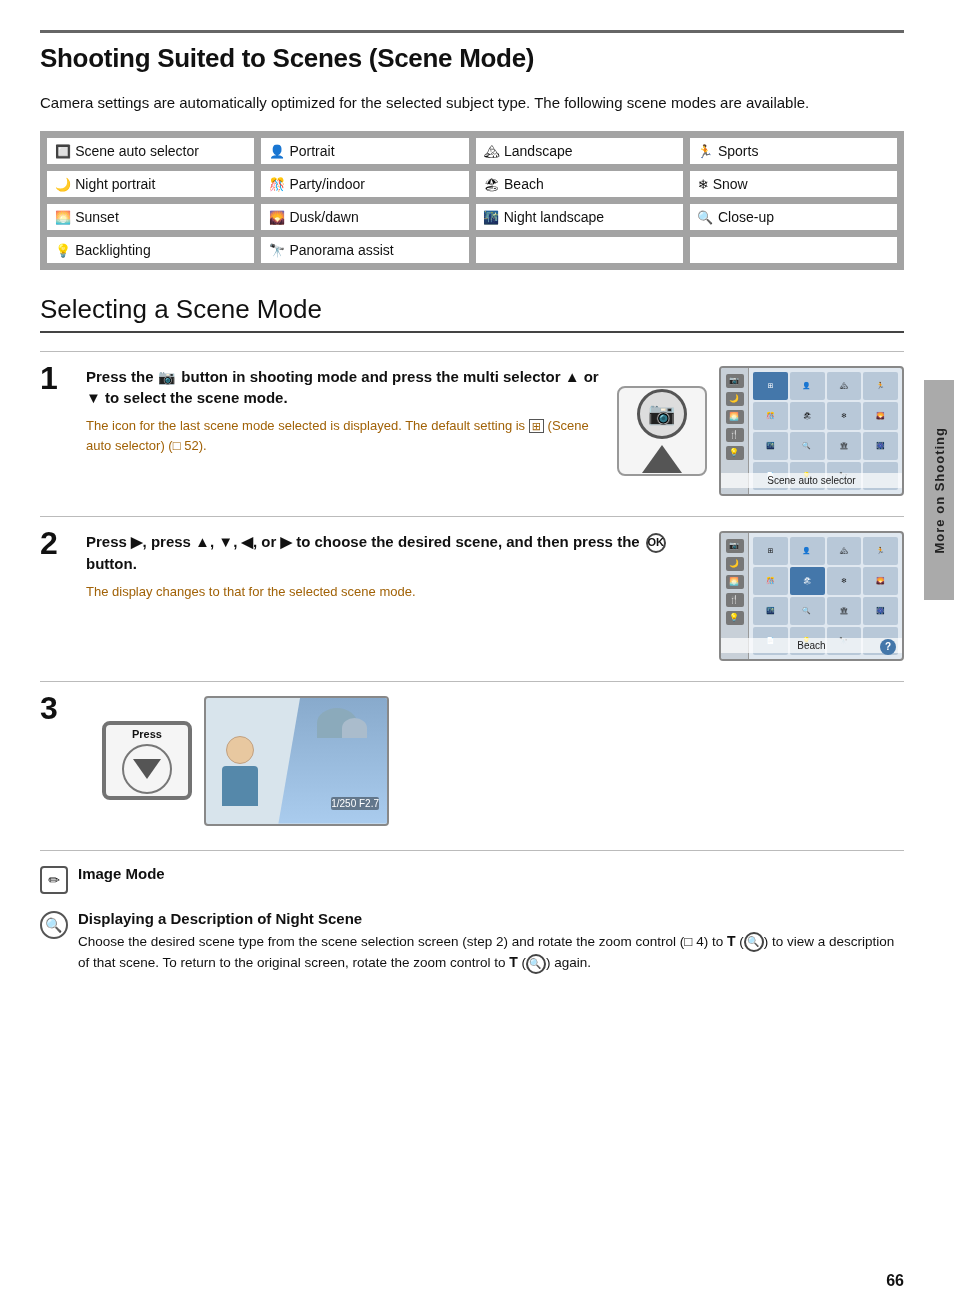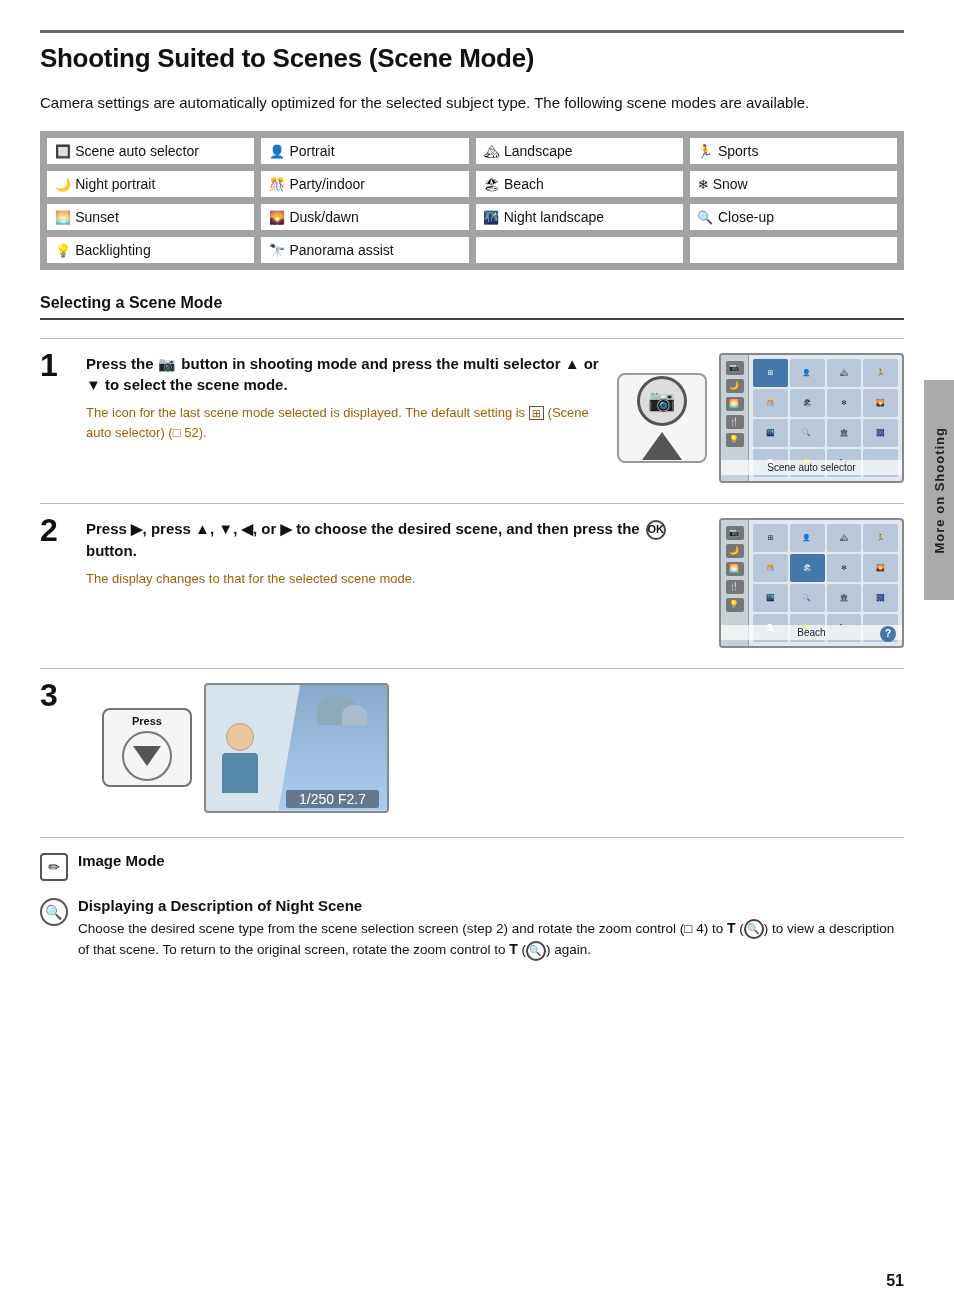--- a/index.html
+++ b/index.html
@@ -44,22 +44,22 @@
       vertical-align: middle;
       width: 25%;
     }
     .scene-table td span.icon {
       display: inline-block;
       margin-right: 4px;
       font-size: 13px;
     }
     
     h2 {
-      font-size: 16px;
-      font-weight: 700;
+      font-size: 26px;
+      font-weight: 400;
       border-bottom: 2px solid #444;
       padding-bottom: 6px;
       margin-bottom: 18px;
     }
     
     .steps-section { margin-bottom: 10px; }
     .step {
       display: flex;
       align-items: flex-start;
       margin-bottom: 20px;
@@ -173,21 +173,21 @@
     
     .step3-images {
       display: flex;
       gap: 12px;
       align-items: center;
       margin-left: 16px;
     }
     .hand-illustration {
       width: 90px;
       height: 79px;
-      border: 2px solid #737373;
+      border: 4px solid #737373;
       border-radius: 8px;
       background: #f5f5f5;
       display: flex;
       align-items: center;
       justify-content: center;
     }
     .camera-photo {
       width: 185px;
       height: 130px;
       border: 2px solid #888;
@@ -221,26 +221,26 @@
     .photo-bg {
       position: absolute;
       top: 0; right: 0;
       width: 60%;
       height: 100%;
       background: linear-gradient(to bottom, #88aacc, #aaccee);
       clip-path: polygon(20% 0%, 100% 0%, 100% 100%, 0% 100%);
     }
     .photo-counter {
       position: absolute;
-      bottom: 3px;
+      bottom: 14px;
       right: 8px;
-      font-size: 14px;
+      font-size: 10px;
       color: #fff;
       background: rgba(0,0,0,0.4);
-      padding: 1px 13px;
+      padding: 1px 0;
       border-radius: 2px;
     }
     
     .note-section {
       margin-top: 24px;
       border-top: 1px solid #bbb;
       padding-top: 14px;
     }
     .note-block {
       display: flex;
@@ -532,13 +532,13 @@
       </div>
     </div>
   </div>
 
 </div>
 
 <div class="side-tab">
   <span class="side-tab-text">More on Shooting</span>
 </div>
 
-<div class="page-number">51</div>
+<div class="page-number">66</div>
 
 </body></html>

